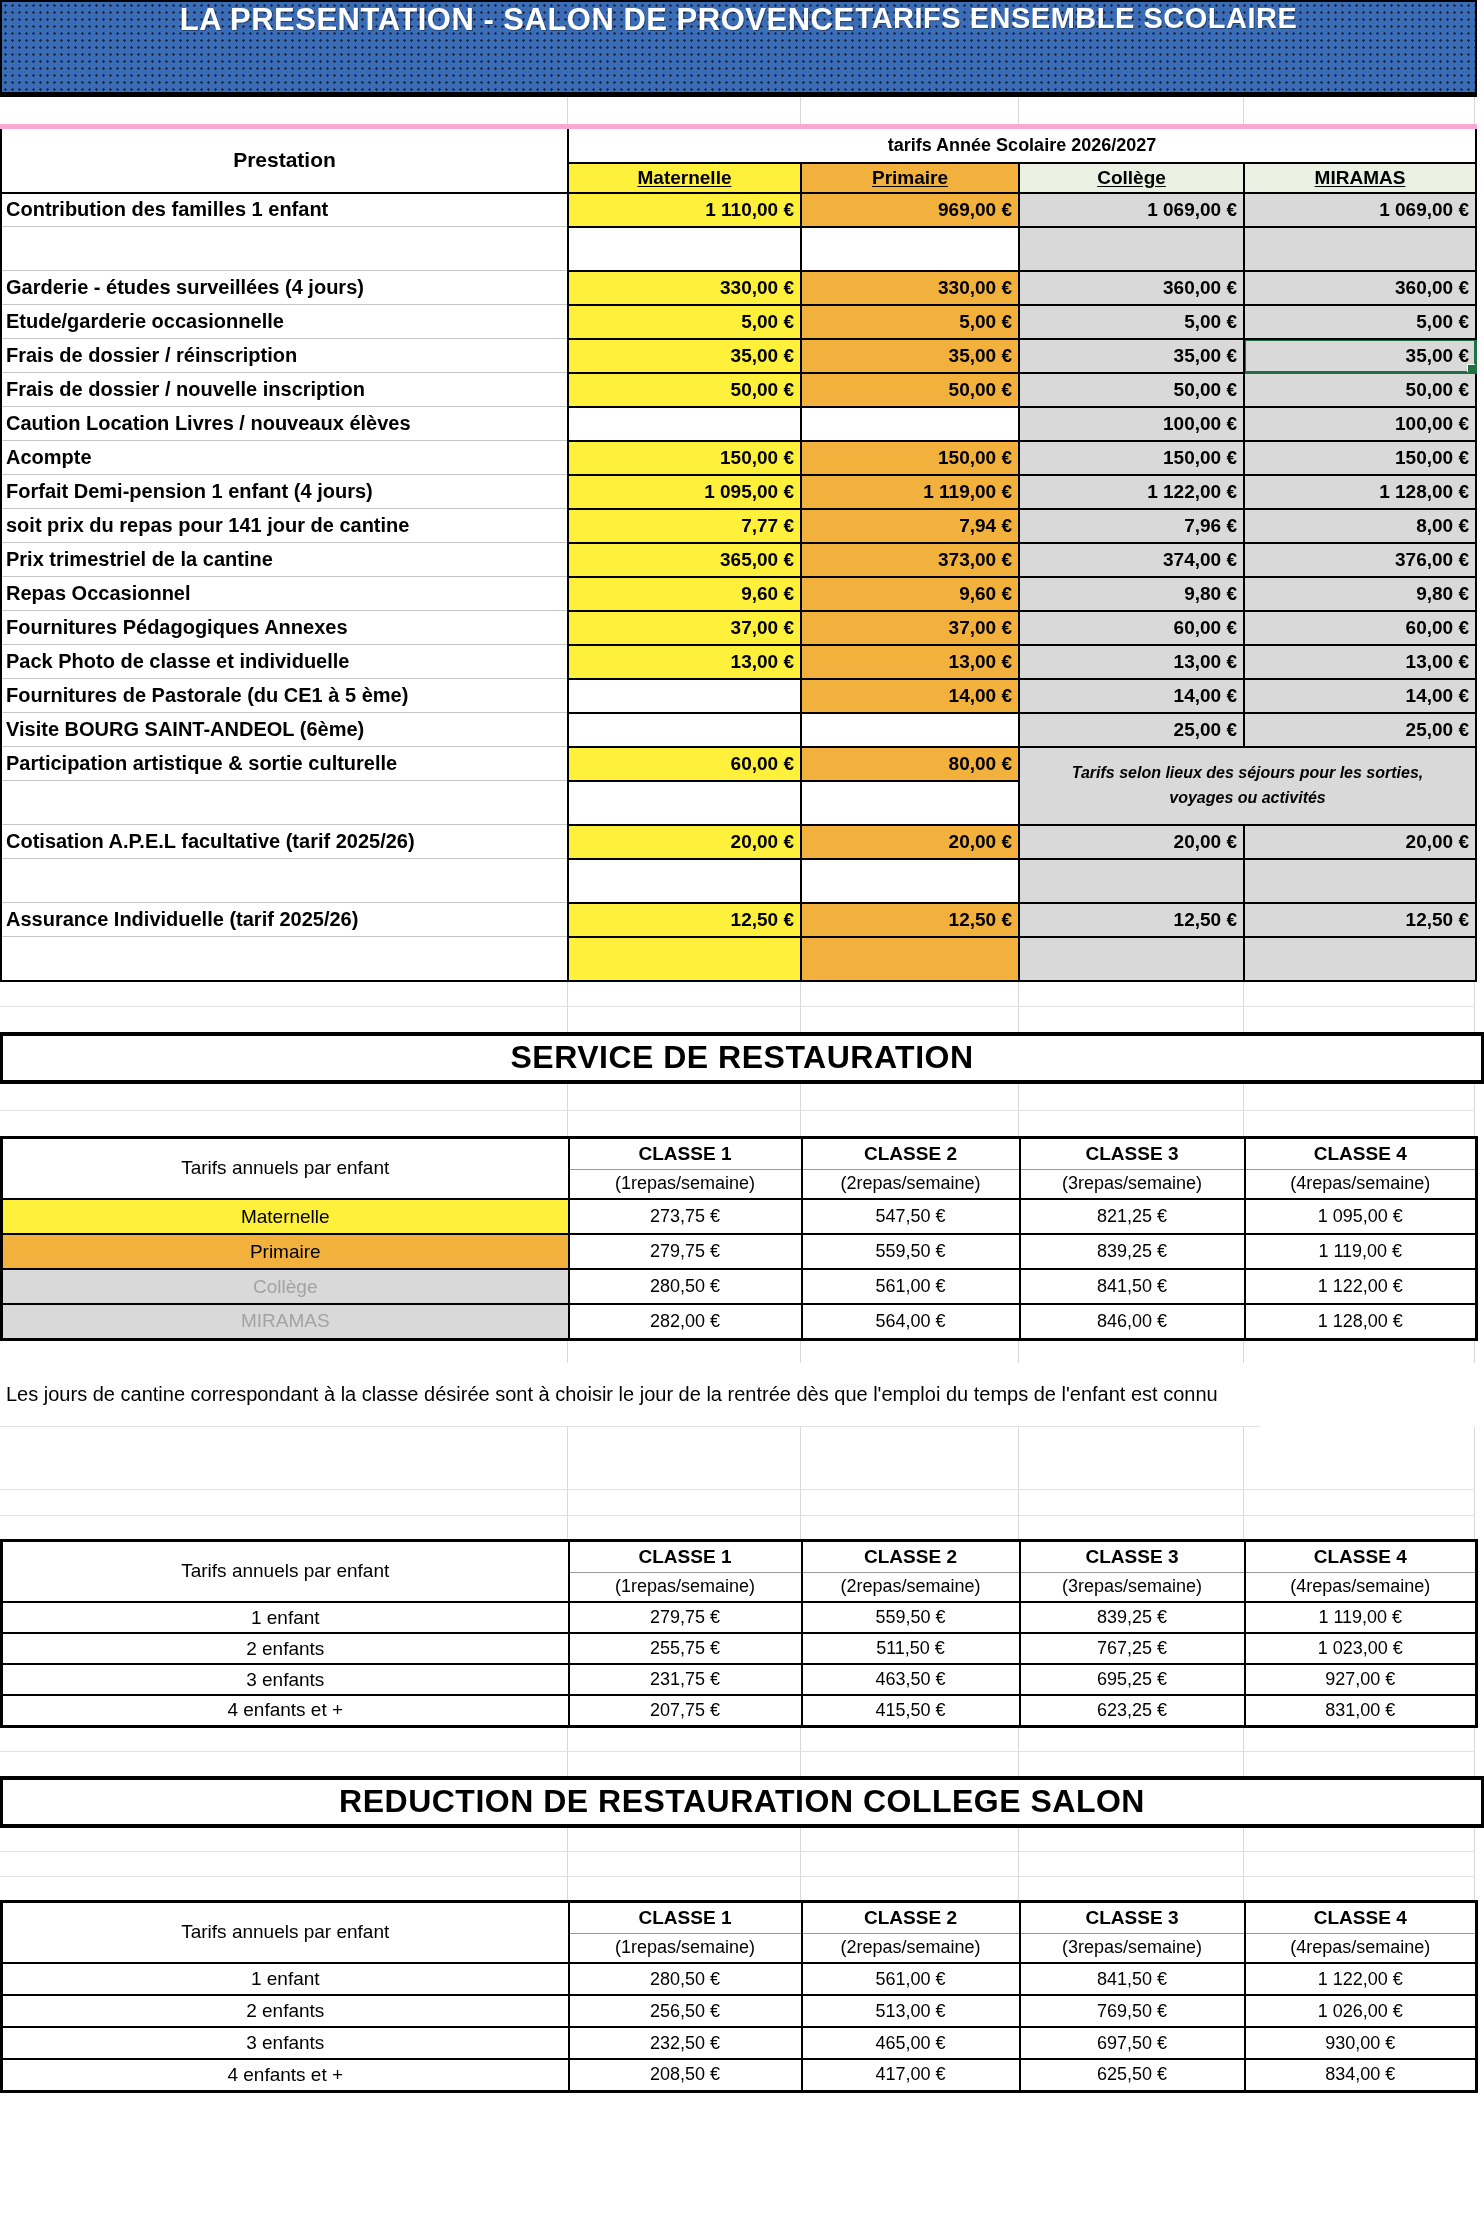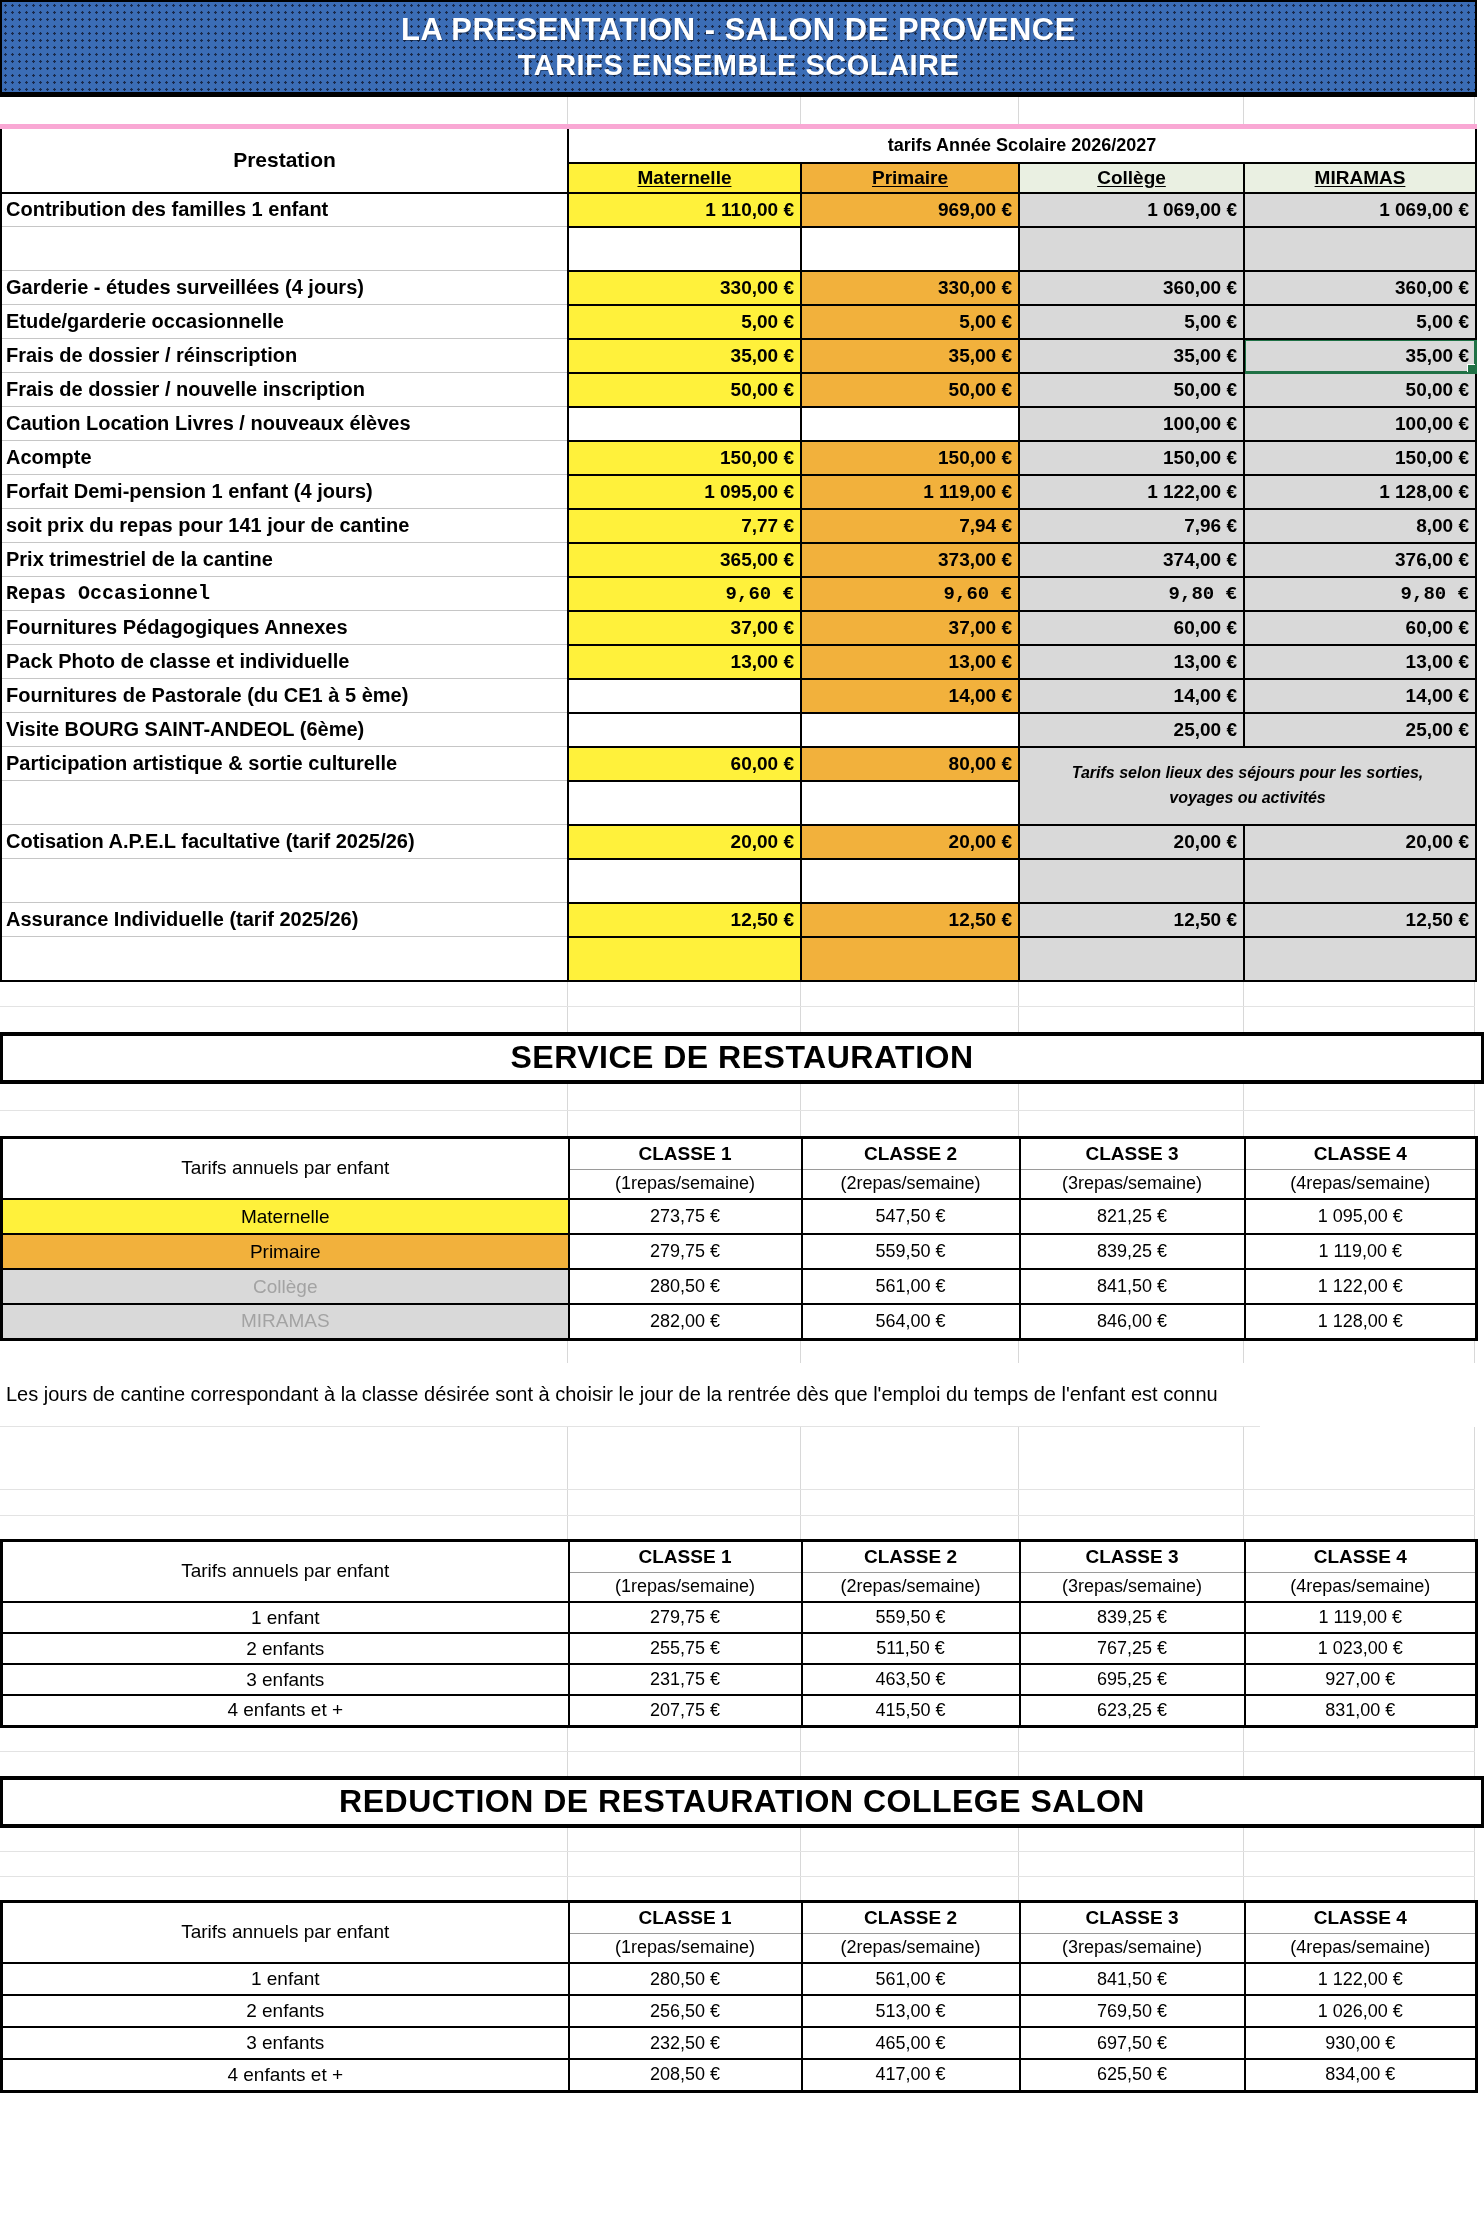--- a/index.html
+++ b/index.html
@@ -7,21 +7,21 @@
   .sheet{position:relative;width:1484px;height:2222px;background:#fff;overflow:hidden;}
   *{box-sizing:border-box;}
 
   
   .band{width:1477px;color:#fff;text-align:center;font-weight:bold;
         background-color:#3b6db6;
         text-shadow:1px 1px 0 rgba(10,20,40,.45);}
   .band1{height:97px;border:2px solid #000;border-bottom:5px solid #000;
          background-image:radial-gradient(#1a2a4a 1.05px,transparent 1.45px);
          background-size:7px 7px;
-         display:flex;flex-direction:column;justify-content:center;gap:1px;}
+         display:flex;flex-direction:row;justify-content:center;gap:1px;}
   .band1 .t1{font-size:31px;letter-spacing:.5px;}
   .band1 .t2{font-size:29px;letter-spacing:.5px;}
   .band2{height:48px;border:2px solid #000;border-top:0;border-bottom:4px solid #000;
          background-image:radial-gradient(#1a2a4a .95px,transparent 1.3px);
          background-size:4px 4px;
          display:flex;align-items:center;justify-content:center;font-size:28px;}
 
   
   .gap{position:relative;width:1484px;background:#fff;}
   .vgrid{background-image:
@@ -182,21 +182,21 @@
           <td class="v bg-g">7,96 €</td>
           <td class="v bg-g">8,00 €</td>
         </tr>
         <tr style="height: 34px;">
           <td class="lab">Prix trimestriel de la cantine</td>
           <td class="v bg-y">365,00 €</td>
           <td class="v bg-o">373,00 €</td>
           <td class="v bg-g">374,00 €</td>
           <td class="v bg-g">376,00 €</td>
         </tr>
-        <tr style="height: 34px; font-family: Liberation Mono, monospace;">
+        <tr style="height: 34px;">
           <td class="lab">Repas Occasionnel</td>
           <td class="v bg-y">9,60 €</td>
           <td class="v bg-o">9,60 €</td>
           <td class="v bg-g">9,80 €</td>
           <td class="v bg-g">9,80 €</td>
         </tr>
         <tr style="height: 34px;">
           <td class="lab">Fournitures Pédagogiques Annexes</td>
           <td class="v bg-y">37,00 €</td>
           <td class="v bg-o">37,00 €</td>

